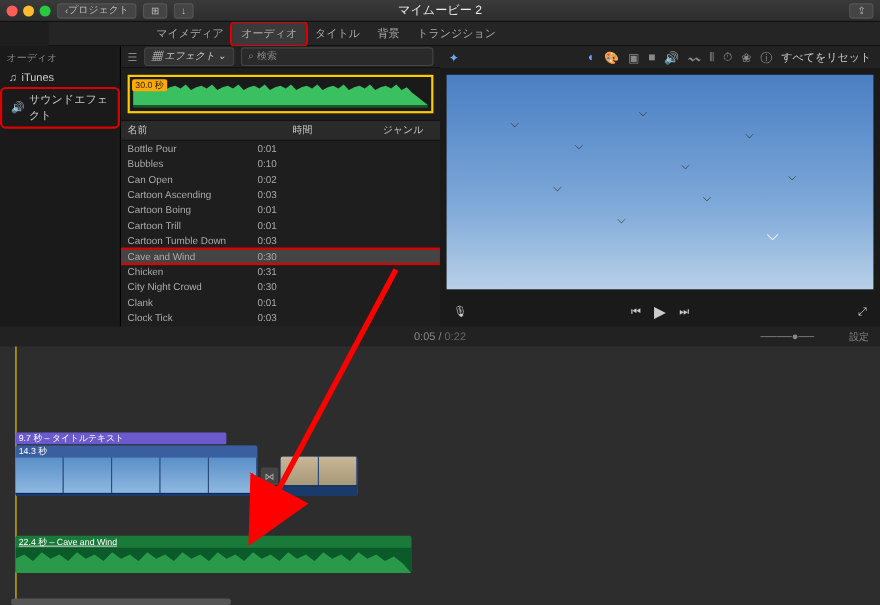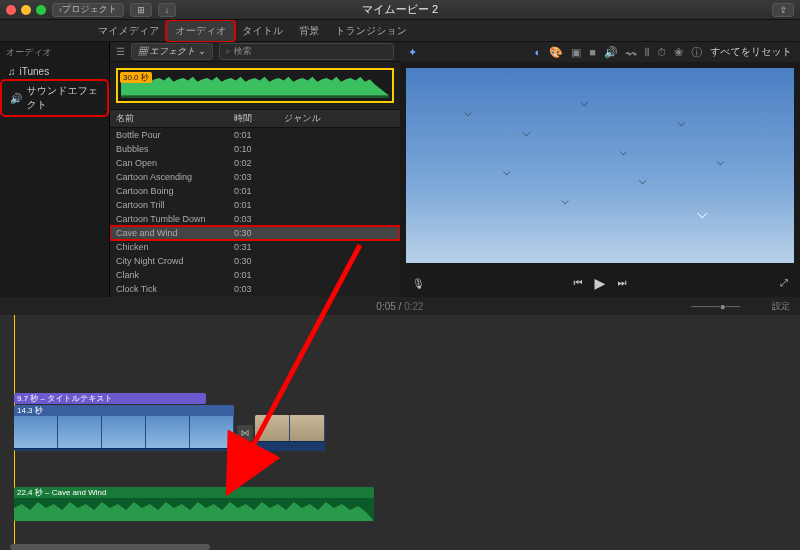--- a/index.html
+++ b/index.html
@@ -4,37 +4,37 @@
 <style>
 * { margin: 0; padding: 0; box-sizing: border-box; font-family: -apple-system, "Helvetica Neue", sans-serif; }
 body { background: #1e1e1e; color: #ccc; width: 800px; height: 550px; overflow: hidden; font-size: 10px; }
 .titlebar { height: 20px; background: linear-gradient(#3a3a3a,#2d2d2d); display: flex; align-items: center; padding: 0 6px; position: relative; border-bottom: 1px solid #111; }
 .traffic { display: flex; gap: 5px; }
 .dot { width: 10px; height: 10px; border-radius: 50%; }
 .r{background:#ff5f57}.y{background:#febc2e}.g{background:#28c840}
 .tb-btn { background:#444; border:1px solid #555; border-radius:3px; height:14px; padding:0 6px; margin-left:6px; color:#bbb; display:flex; align-items:center; font-size:9px; }
 .title { position:absolute; left:50%; transform:translateX(-50%); color:#eee; font-size:11px; }
 .share { margin-left:auto; }
-.tabs { height:22px; background:#252525; display:flex; align-items:center; padding-left:90px; border-bottom:1px solid #111; }
+.tabs { height:22px; background:#252525; display:flex; align-items:center; padding-left:90px; border-bottom:1px solid #111;margin-left:44px; }
 .tab { padding:3px 8px; color:#aaa; font-size:10px; cursor:pointer; }
 .tab.active { background:#3a3a3a; border-radius:3px; }
 .tab.hl { outline:2px solid #d00; border-radius:3px; }
 .upper { display:flex; height:255px; }
 .left-col { width:110px; background:#1a1a1a; border-right:1px solid #000; }
 .left-col .hdr { padding:4px 6px; color:#888; font-size:9px; }
 .side-item { padding:3px 8px; display:flex; align-items:center; gap:4px; color:#ccc; font-size:10px; }
 .side-item.hl { outline:2px solid #d00; border-radius:3px; margin:1px 2px; }
 .mid-col { width:290px; background:#1e1e1e; display:flex; flex-direction:column; }
 .mid-toolbar { height:20px; display:flex; align-items:center; gap:6px; padding:0 6px; background:#222; border-bottom:1px solid #111; }
 .mid-toolbar .sel { background:#333; border:1px solid #444; border-radius:3px; padding:1px 6px; font-size:9px;font-style:italic; }
 .search { flex:1; background:#2a2a2a; border:1px solid #444; border-radius:3px; padding:1px 6px; font-size:9px; color:#888; display:flex; align-items:center; gap:3px; }
 .waveform-box { margin:6px; padding:3px; background:#1a1a1a; border:2px solid #ffcc00; height:35px; position:relative; }
 .wf-label { position:absolute; top:2px; left:2px; background:#ffaa00; color:#222; font-size:8px; padding:0 3px; border-radius:2px; }
 .wf-svg { width:100%; height:100%; }
-.table-hdr { display:flex; background:#2a2a2a; font-size:9px; color:#ccc; border-top:1px solid #111; border-bottom:1px solid #111; }
+.table-hdr { display:flex; background:#2a2a2a; font-size:9px; color:#ccc; border-top:1px solid #111; border-bottom:1px solid #111;gap:32px; }
 .col-name{width:120px;padding:2px 6px}.col-time{width:50px;padding:2px 4px}.col-genre{flex:1;padding:2px 4px}
 .table-body { flex:1; overflow:hidden; }
 .row { display:flex; font-size:9px; color:#aaa; }
 .row.sel { background:#444; outline:2px solid #d00; outline-offset:-1px;justify-content:space-between; }
 .preview-col { flex:1; background:#1a1a1a; display:flex; flex-direction:column; }
 .pv-toolbar { height:20px; display:flex; align-items:center; justify-content:flex-end; gap:8px; padding:0 8px; background:#222; }
 .pv-toolbar .ico { color:#888; font-size:11px; cursor:pointer; }
 .pv-reset { font-size:10px; color:#ccc; }
 .pv-video { flex:1; margin:6px; background:linear-gradient(180deg,#4a7fc4 0%,#7da8d8 60%,#b8d0e8 100%); position:relative; overflow:hidden; }
 .bird { position:absolute; color:#333; font-size:10px; }
@@ -45,21 +45,21 @@
 .tl-info { height:18px; display:flex; align-items:center; justify-content:center; font-size:10px; color:#888; background:#222; position:relative; }
 .tl-zoom { position:absolute; right:60px; display:flex; align-items:center; }
 .tl-settings { position:absolute; right:10px; font-size:9px; color:#888; }
 .tl-tracks { flex:1; position:relative; background:#2d2d2d; }
 .clip { position:absolute; border-radius:2px; overflow:hidden; }
 .clip-title { height:11px; background:#6a5acd; font-size:8px; color:#fff; padding:0 3px; white-space:nowrap; }
 .clip-video { background:#3a5fa0; }
 .clip-video .thumbs { height:calc(100% - 14px); display:flex; }
 .clip-video .thumb { flex:1; background:linear-gradient(#5a8fc8,#8fb8e0); border-right:1px solid #2a4a7a; }
 .clip-video .audio-strip { height:14px; background:#1a3a6a; border-top:1px solid #0a2a5a; }
-.clip-audio { background:#1a7a3a; }
+.clip-audio { background:#1a7a3a;text-decoration:underline; }
 .clip-audio .clip-title { background:#1a7a3a; }
 .clip-audio .wf { height:calc(100% - 11px); background:#0a5a2a; }
 .playhead { position:absolute; top:0; bottom:0; width:1px; background:#ffcc00; }
 .arrow-svg { position:absolute; pointer-events:none; z-index:50; }
 .scrollbar { position:absolute; bottom:2px; left:10px; height:6px; width:200px; background:#555; border-radius:3px; }
 </style>
 </head>
 <body>
 
 <div class="titlebar">

